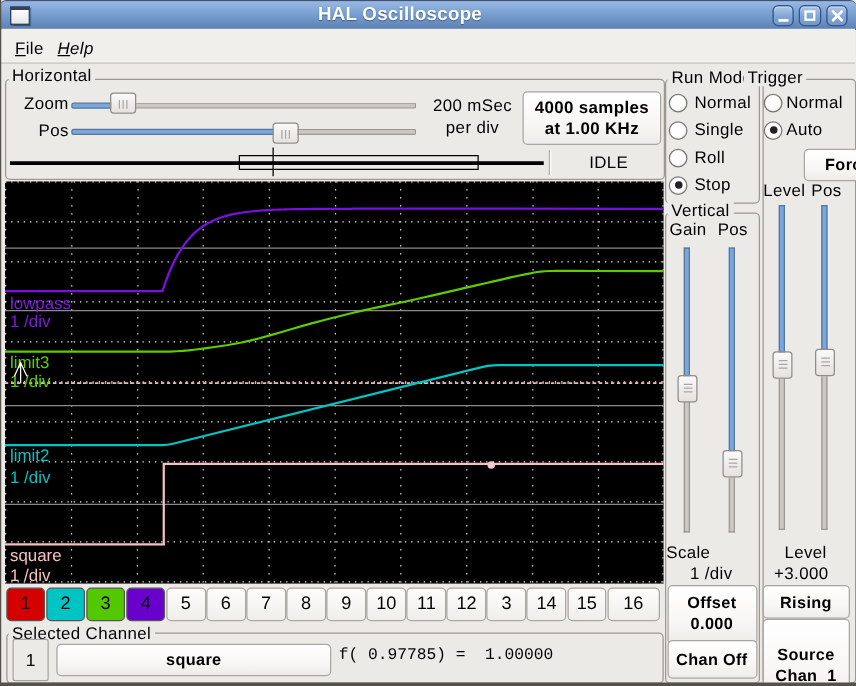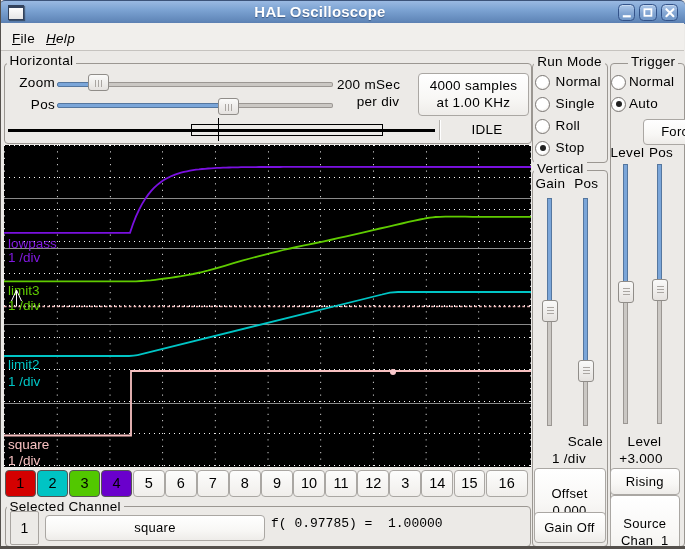--- a/index.html
+++ b/index.html
@@ -14,21 +14,21 @@
  background:linear-gradient(#aec8ea,#82a5d2 55%,#7298c8);box-shadow:inset 0 1px 0 #c6d9f0;}
 .wbtn svg{position:absolute;left:0;top:0;}
 #menubar{left:1px;top:23px;width:683px;height:27px;background:#f1efec;border-bottom:1px solid #c6c3bf;}
 .menu{top:31px;font-size:13.5px;letter-spacing:0.3px;color:#000;}
 .menu u{text-decoration:underline;}
 #mainbg{left:1px;top:51px;width:683px;height:495px;background:#eceae7;}
 .frame{border:1px solid #9b9792;border-radius:4px;}
 .flabel{font-size:13.5px;letter-spacing:0.3px;color:#000;background:#eceae7;padding:0 3px;white-space:nowrap;}
 .t13{font-size:13.5px;letter-spacing:0.3px;color:#000000;white-space:nowrap;}
 .btn{background:linear-gradient(#ffffff,#f8f7f5 60%,#eeece9);border:1px solid #aaa7a3;
- border-radius:4px;text-align:center;color:#000;letter-spacing:0.3px;}
+ border-radius:4px;text-align:center;color:#000;letter-spacing:0.3px;font-weight:bold;}
 .trough{height:3px;border-radius:2px;}
 .tblue{background:#7ba6d9;border:1px solid #55779f;}
 .tgray{background:#cbc8c4;border:1px solid #9b9793;border-left:none;}
 .vtblue{width:3px;background:#7ba6d9;border:1px solid #55779f;}
 .vtgray{width:3px;background:#cbc8c4;border:1px solid #9b9793;border-top:none;}
 .hhandle{width:19px;height:15.5px;background:linear-gradient(#fafaf9,#e5e2df);
  border:1px solid #908d89;border-radius:3px;}
 .hhandle i{position:absolute;top:5px;width:1px;height:7px;background:#aaa6a2;}
 .vhandle{width:14.5px;height:20px;background:linear-gradient(#fafaf9,#e5e2df);
  border:1px solid #908d89;border-radius:3px;}
@@ -85,21 +85,21 @@
     <i style="left:9px"></i>
     <i style="left:12px"></i>
   </div>
 <div class="a trough tblue" style="left:57px;top:103.4px;width:171px;"></div>
 <div class="a trough tgray" style="left:228px;top:103.4px;width:104px;"></div>
 <div class="a hhandle" style="left:218px;top:97.5px;">
     <i style="left:6px"></i>
     <i style="left:9px"></i>
     <i style="left:12px"></i>
   </div>
-<div class="a t13" style="left:337px;top:77px;width:82px;">200 mSec</div>
+<div class="a t13" style="left:337px;top:77px;width:82px;text-align:center;">200 mSec</div>
 <div class="a t13" style="left:337px;top:94px;width:82px;text-align:center;">per div</div>
 <div class="a btn" style="left:418px;top:73px;width:109px;height:38px;font-size:13.5px;line-height:17px;padding-top:3px;">4000 samples<br>at 1.00 KHz</div>
 <div class="a" style="left:8px;top:129px;width:427px;height:2.5px;background:#000;"></div>
 <div class="a" style="left:191px;top:124px;width:190px;height:9.5px;border:1px solid #000;"></div>
 <div class="a" style="left:218px;top:118px;width:1px;height:23px;background:#000;"></div>
 <div class="a groove" style="left:439px;top:120px;width:1px;height:20px;"></div>
 <div class="a t13" style="left:455px;top:121.6px;width:64px;text-align:center;">IDLE</div>
 
 <div class="a frame" style="left:531.7px;top:63px;width:74px;height:98px;"></div>
 <div class="a flabel" style="left:534.2px;top:54.2px;">Run Mode</div>
@@ -108,21 +108,21 @@
 <div class="a radio" style="left:535.4px;top:96.5px;"></div>
 <div class="a t13" style="left:555.6px;top:96.2px;">Single</div>
 <div class="a radio" style="left:535.4px;top:118.5px;"></div>
 <div class="a t13" style="left:555.6px;top:118.2px;">Roll</div>
 <div class="a radio" style="left:535.4px;top:140.5px;">
     <span class="rdot"></span>
   </div>
 <div class="a t13" style="left:555.6px;top:140.2px;">Stop</div>
 
 <div class="a frame" style="left:609.5px;top:63px;width:73.8px;height:482px;"></div>
-<div class="a flabel" style="left:628px;top:54.2px;">Trigger</div>
+<div class="a flabel" style="left:595px;top:54.2px;">Trigger</div>
 <div class="a radio" style="left:611px;top:74.5px;"></div>
 <div class="a t13" style="left:629px;top:74.2px;">Normal</div>
 <div class="a radio" style="left:611px;top:96.5px;">
     <span class="rdot"></span>
   </div>
 <div class="a t13" style="left:629px;top:96.2px;">Auto</div>
 <div class="a btn" style="left:610.5px;top:118.5px;width:70px;height:24px;font-size:13px;line-height:24px;margin-left:32px;">Force</div>
 <div class="a t13" style="left:610.5px;top:144.8px;">Level</div>
 <div class="a t13" style="left:649px;top:144.8px;">Pos</div>
 <div class="a vtblue" style="left:623px;top:163.5px;height:117px;"></div>
@@ -155,24 +155,24 @@
     <i style="top:9px"></i>
     <i style="top:12px"></i>
   </div>
 <div class="a vtblue" style="left:582.5px;top:198px;height:161.5px;"></div>
 <div class="a vtgray" style="left:582.5px;top:381.5px;height:43px;"></div>
 <div class="a vhandle" style="left:577.5px;top:359.5px;">
     <i style="top:6px"></i>
     <i style="top:9px"></i>
     <i style="top:12px"></i>
   </div>
-<div class="a t13" style="left:533px;top:434.1px;width:70px;text-align:right;">Scale</div>
+<div class="a t13" style="left:533px;top:434.1px;width:70px;text-align:left;">Scale</div>
 <div class="a t13" style="left:534px;top:451px;width:70px;text-align:center;">1 /div</div>
-<div class="a btn" style="left:533.5px;top:467.5px;width:70px;height:42px;font-size:13px;line-height:17px;padding-top:16px;">Offset<br>0.000</div>
-<div class="a btn" style="left:533.5px;top:511.5px;width:70px;height:29px;font-size:13px;line-height:29px;">Gain Off</div>
+<div class="a btn" style="left:533.5px;top:467.5px;width:70px;height:42px;font-size:13px;line-height:17px;padding-top:4px;">Offset<br>0.000</div>
+<div class="a btn" style="left:533.5px;top:511.5px;width:70px;height:29px;font-size:13px;line-height:29px;">Chan Off</div>
 
 <svg id="scope" width="527" height="322" viewBox="0 0 527 322">
 <rect width="527" height="322" fill="#000"></rect>
 <line x1="0" y1="0.5" x2="527" y2="0.5" class="gh"></line>
     <line x1="0" y1="32.5" x2="527" y2="32.5" class="gh"></line>
     <line x1="0" y1="64.5" x2="527" y2="64.5" class="gh"></line>
     <line x1="0" y1="96.5" x2="527" y2="96.5" class="gh"></line>
     <line x1="0" y1="128.5" x2="527" y2="128.5" class="gh"></line>
     <line x1="0" y1="160.5" x2="527" y2="160.5" class="gh"></line>
     <line x1="0" y1="192.5" x2="527" y2="192.5" class="gh"></line>

